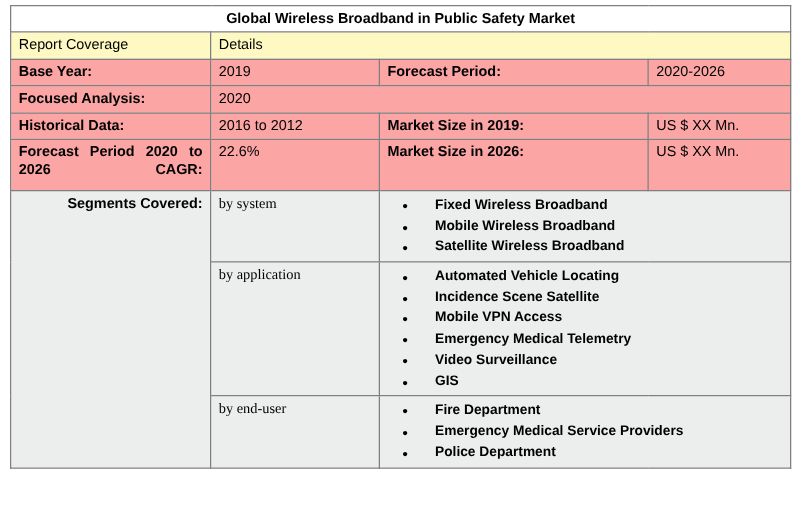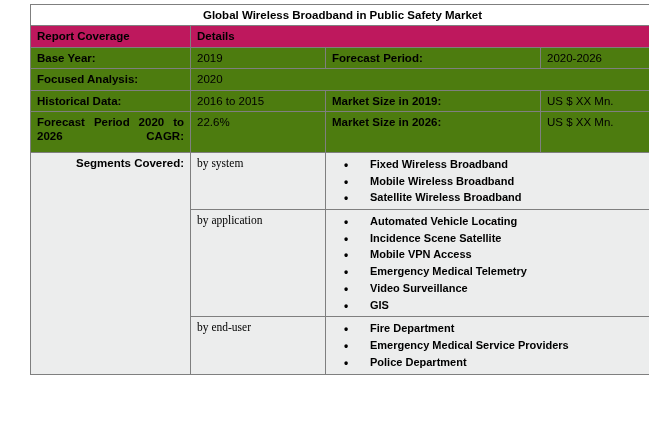--- a/index.html
+++ b/index.html
@@ -11,21 +11,21 @@
     width: 649px;
     height: 424px;
     font-family: "Liberation Sans", sans-serif;
     overflow: hidden;
   }
   .page {
     position: relative;
     width: 649px;
     height: 424px;
     box-sizing: border-box;
-    padding: 4px 10px 6px 30px;
+    padding: 4px 10px 6px 8px;
   }
   table.report {
     border-collapse: collapse;
     width: 624px;
     table-layout: fixed;
   }
   table.report td {
     border: 1px solid #7f7f7f;
     padding: 3px 6px;
     font-size: 11.5px;
@@ -34,25 +34,25 @@
     line-height: 1.25;
   }
   .title-cell {
     text-align: center;
     font-weight: bold;
     font-size: 12.5px;
     padding: 5px 6px 6px 6px;
     background: #ffffff;
   }
   .hdr {
-    font-weight: bold;
-    background: #be185d;
+    font-weight: normal;
+    background: #fef9c3;
   }
   .shade {
-    background: #4d7c0f;
+    background: #fca5a5;
   }
   .b {
     font-weight: bold;
   }
   .seg-label {
     font-weight: bold;
     background: #eceded;
     vertical-align: top;
     text-align: right;
   }
@@ -119,21 +119,21 @@
         <td class="shade nowrap">2020-2026</td>
       </tr>
 
       <tr>
         <td class="shade b">Focused Analysis:</td>
         <td class="shade" colspan="3">2020</td>
       </tr>
 
       <tr>
         <td class="shade b">Historical Data:</td>
-        <td class="shade">2016 to 2015</td>
+        <td class="shade">2016 to 2012</td>
         <td class="shade b">Market Size in 2019:</td>
         <td class="shade nowrap">US $ XX Mn.</td>
       </tr>
 
       <tr>
         <td class="shade b just" style="height:34px">Forecast Period 2020 to 2026 CAGR:</td>
         <td class="shade">22.6%</td>
         <td class="shade b">Market Size in 2026:</td>
         <td class="shade nowrap">US $ XX Mn.</td>
       </tr>

